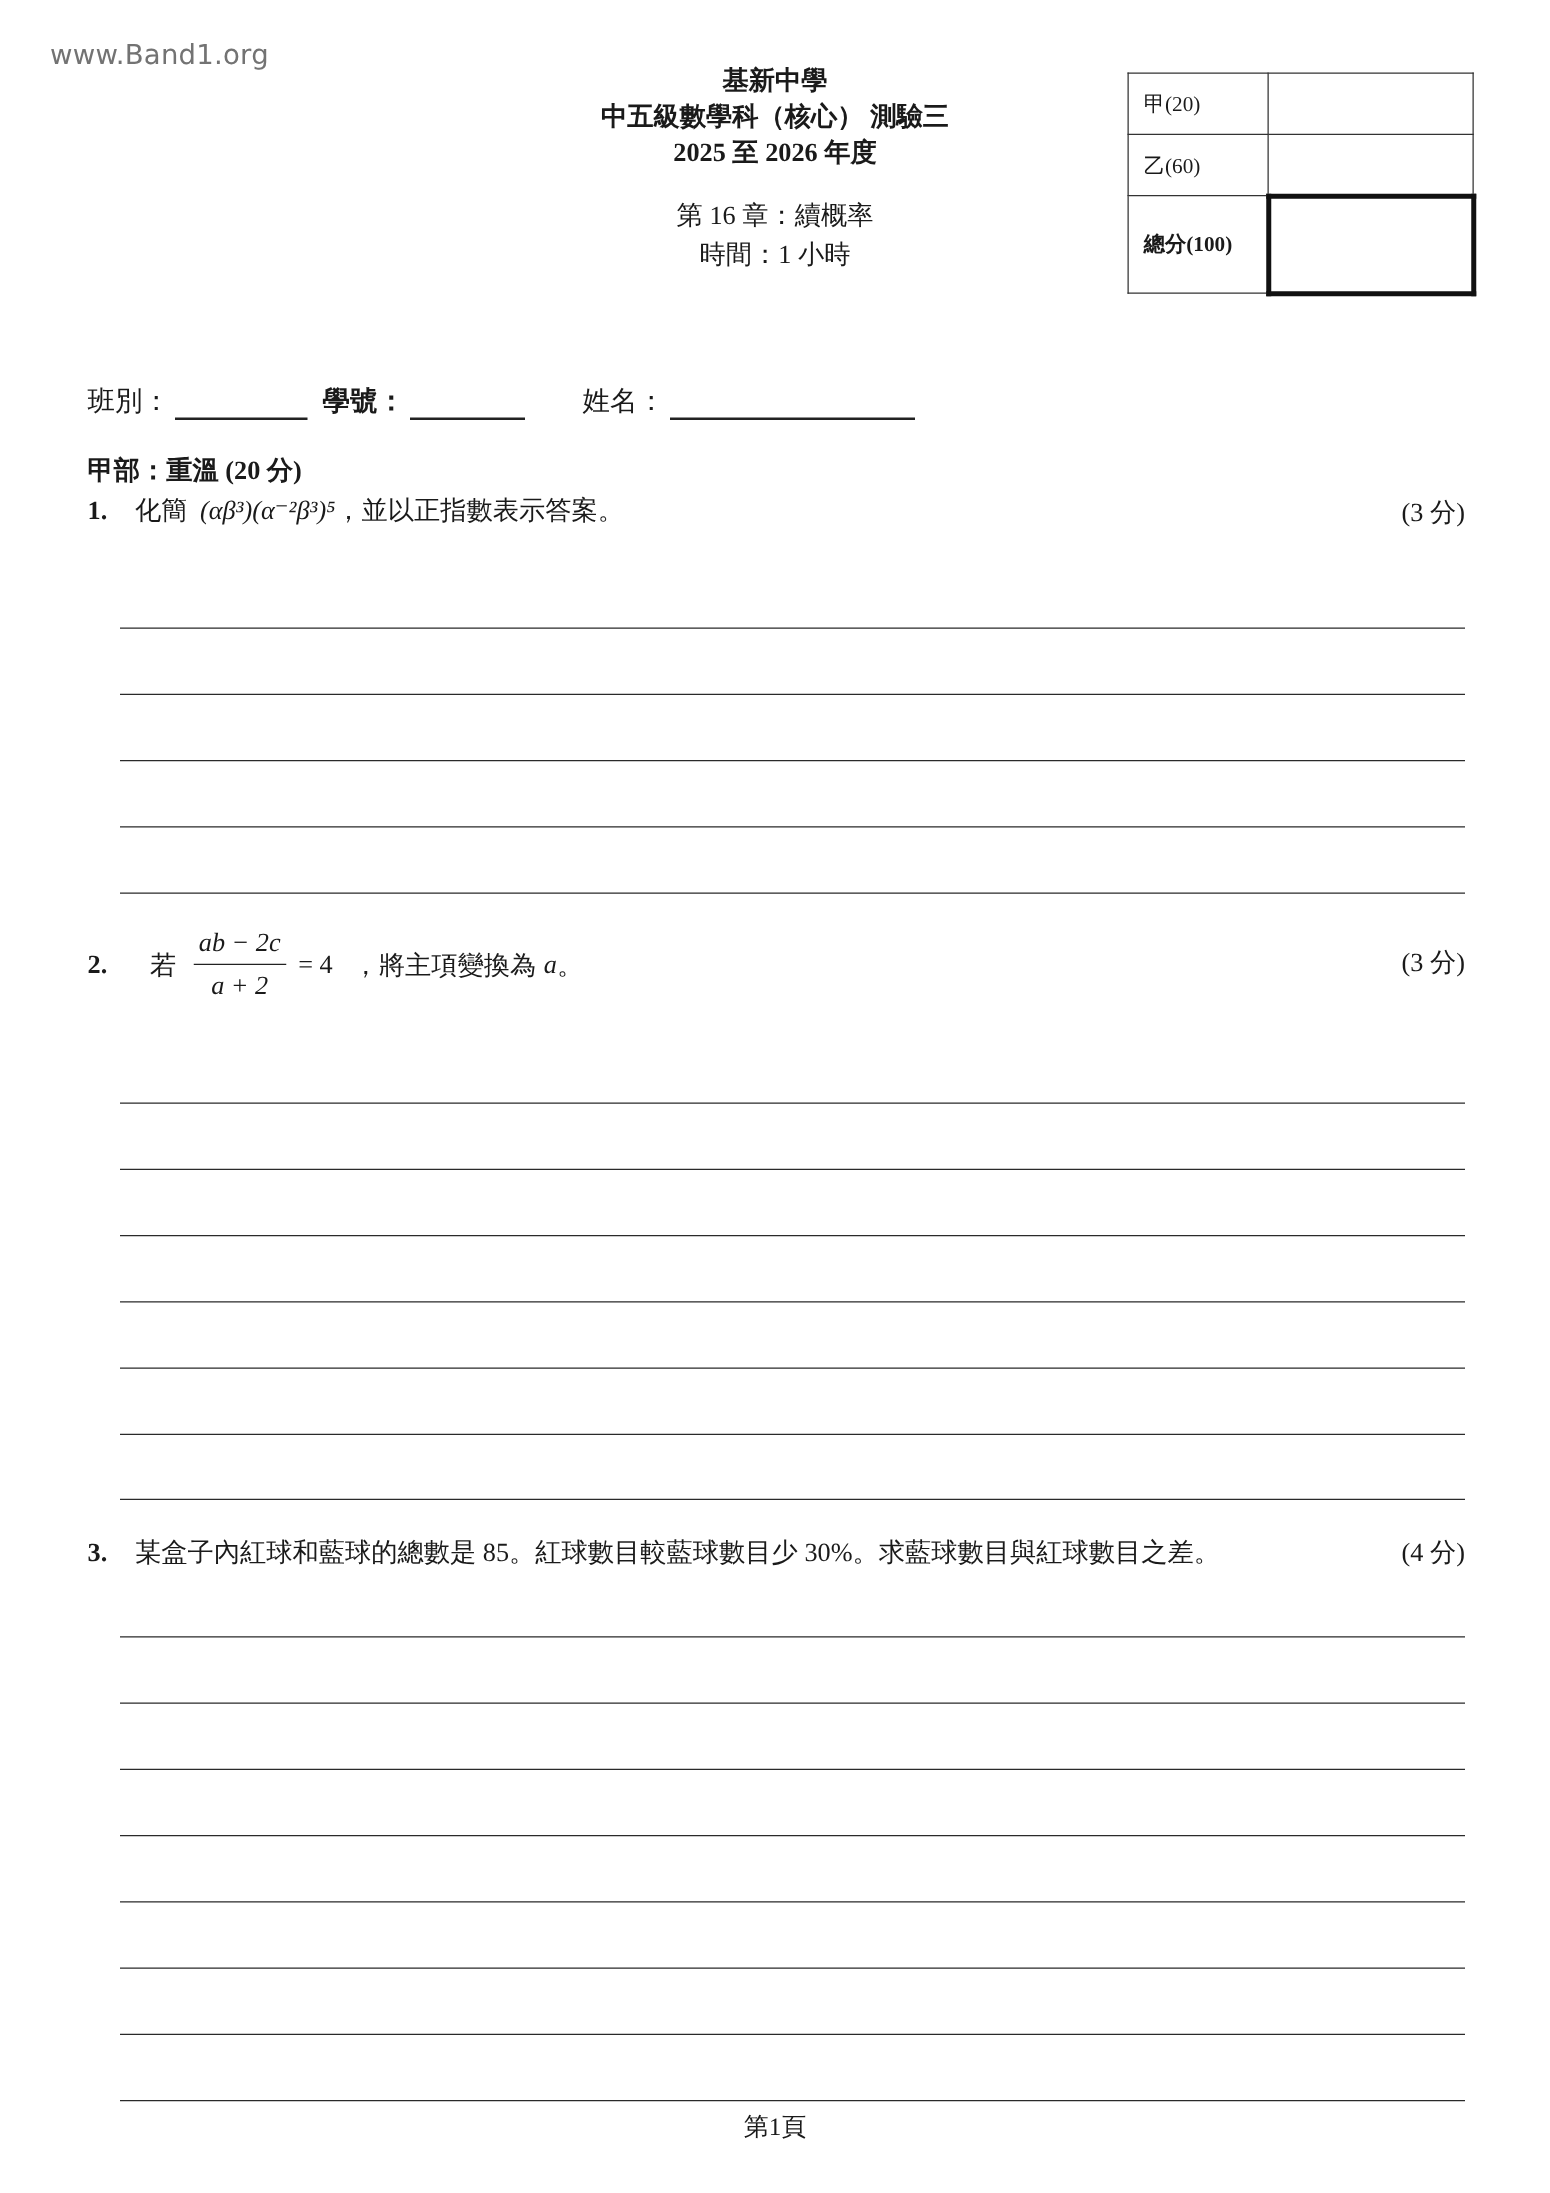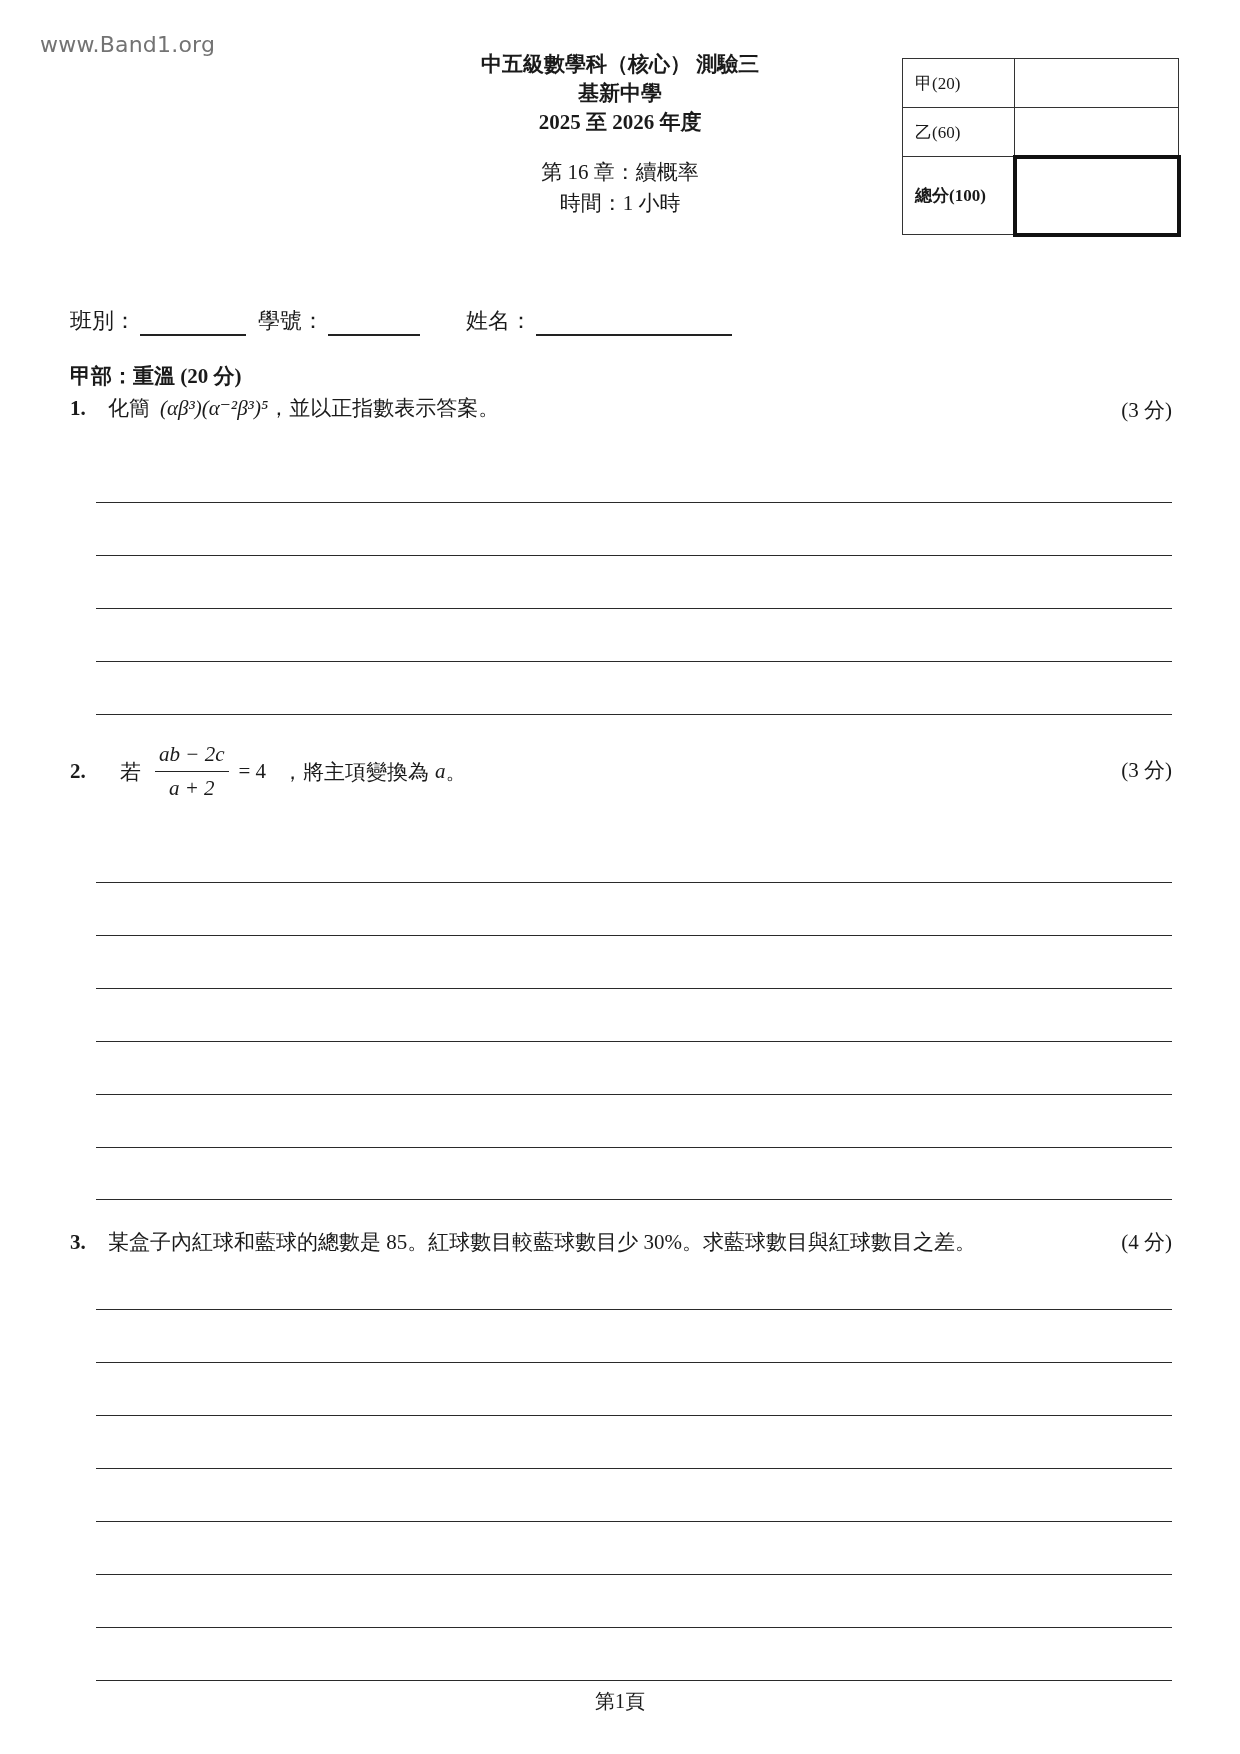--- a/index.html
+++ b/index.html
@@ -121,22 +121,22 @@
       text-align: center;
       font-size: 20px;
     }
   </style>
 </head>
 <body>
 
 <div class="abs watermark">www.Band1.org</div>
 
 <div class="abs header-block">
+  <div class="line">基新中學</div>
   <div class="line">中五級數學科（核心） 測驗三</div>
-  <div class="line">基新中學</div>
   <div class="line">2025 至 2026 年度</div>
   <div class="gap"></div>
   <div class="sub">第 16 章：續概率</div>
   <div class="sub">時間：1 小時</div>
 </div>
 
 <table class="score">
   <tbody>
       <tr class="row">
     <td class="label">甲(20)</td>
@@ -151,21 +151,21 @@
     <td class="value"></td>
   </tr>
 </tbody>
   </table>
 
 <div class="abs info-row">
   <div class="field">
     <span>班別：</span>
     <span class="blank" style="width:106px;"></span>
   </div>
-  <div class="field" style="margin-left:12px;">
+  <div class="field" style="margin-left:12px;font-weight:bold;">
     <span>學號：</span>
     <span class="blank" style="width:92px;"></span>
   </div>
   <div class="field" style="margin-left:46px;">
     <span>姓名：</span>
     <span class="blank" style="width:196px;"></span>
   </div>
 </div>
 
 <div class="abs section-title">甲部：重溫 (20 分)</div>

